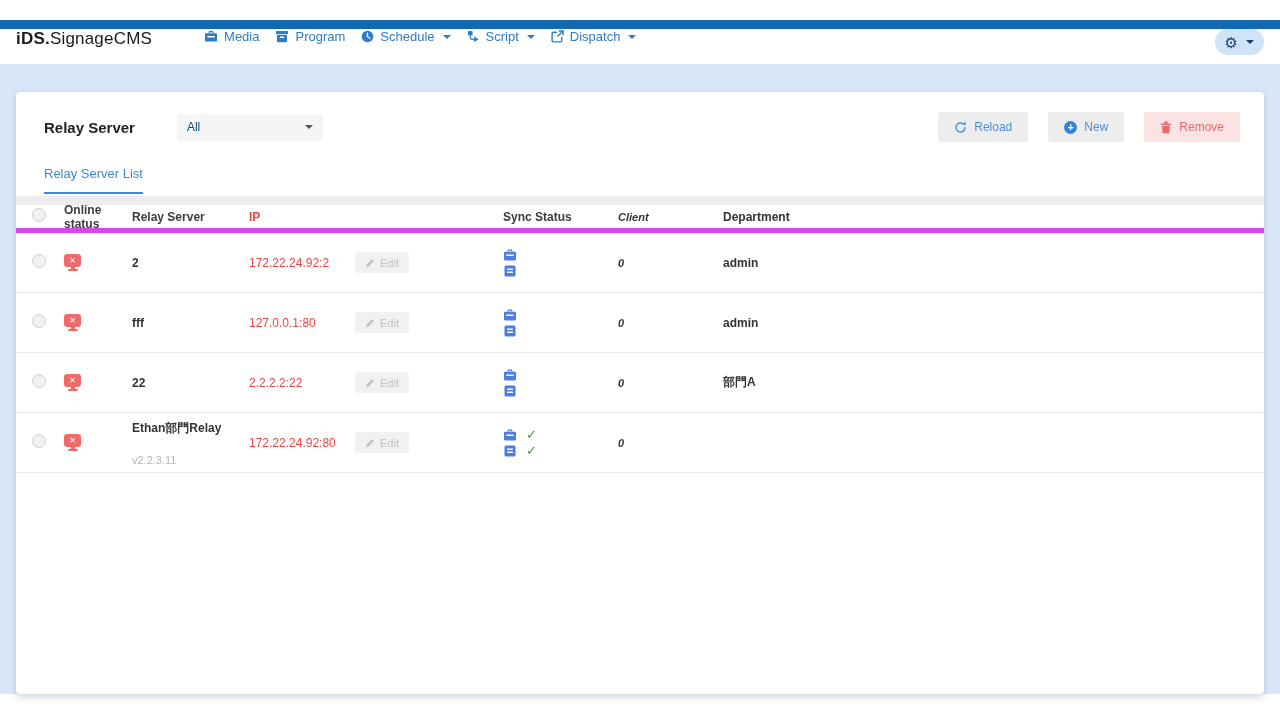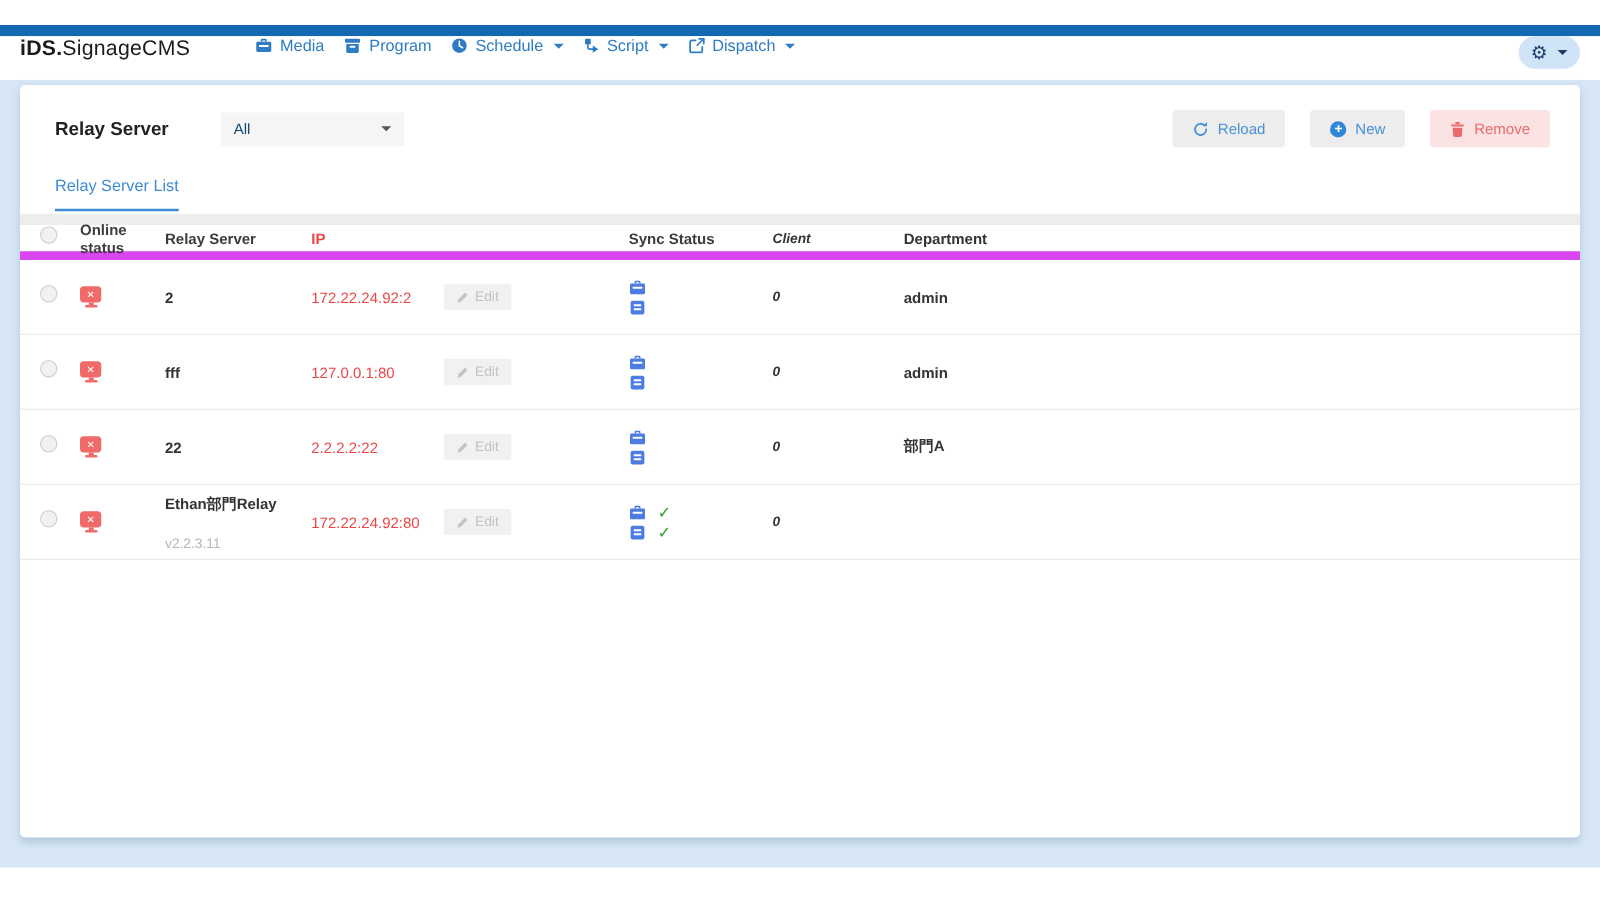--- a/index.html
+++ b/index.html
@@ -14,21 +14,21 @@
   .nav { display:flex; align-items:center; gap:16px; margin-left:52px; flex:1; }
   .nav-item { display:flex; align-items:center; gap:6px; color:#2e7cc3; font-size:13px; cursor:pointer; }
   .nav-item svg { display:block; }
   .caret { width:0; height:0; border-left:4px solid transparent; border-right:4px solid transparent;
            border-top:4px solid #2e7cc3; display:inline-block; margin-left:2px; }
   .caret.dark { border-top-color:#1d3f66; }
   .settings-pill { background:#cfe4f7; border-radius:13px; height:26px; padding:0 10px;
                    display:flex; align-items:center; gap:6px; cursor:pointer; }
   .gear { font-size:15px; color:#1d3f66; line-height:1; }
 
-  .page { height:630px; background:#d7e7f7; padding:4px 16px 0 16px; }
+  .page { height:630px; background:#d7e7f7; padding:28px 16px 0 16px; }
   .panel { background:#fff; height:602px; border-radius:4px;
            box-shadow:0 3px 7px rgba(90,120,150,.30); overflow:hidden; }
 
   .panel-head { display:flex; align-items:center; padding:20px 24px 0 28px; }
   .title { font-size:15px; font-weight:bold; color:#222; }
   .select { width:146px; height:27px; background:#f5f5f5; margin-left:42px; padding:0 10px;
             display:flex; align-items:center; justify-content:space-between; cursor:pointer; border-radius:2px; }
   .select-value { font-size:12px; color:#0c4a6e; }
   .select .caret { border-top-color:#555; }
   .spacer { flex:1; }
@@ -40,21 +40,21 @@
   .plus-circle { width:13px; height:13px; border-radius:50%; background:#2f86d6; color:#fff;
                  font-size:11px; font-weight:bold; display:flex; align-items:center; justify-content:center; line-height:1; }
 
   .tabs { padding:22px 0 0 28px; }
   .tab { display:inline-block; font-size:13px; color:#3d8bd4; padding-bottom:11px;
          border-bottom:2px solid #3d8bd4; cursor:pointer; }
 
   .table-gap { height:9px; background:#ededed; margin-top:2px; }
 
   .thead, .trow { display:flex; align-items:center; padding:0 0 0 16px; }
-  .thead { height:28px; border-bottom:7px solid #d946ef; }
+  .thead { height:28px; border-bottom:5px solid #d946ef; }
   .th { font-size:12px; font-weight:bold; color:#3c3c3c; }
   .trow { height:60px; border-bottom:1px solid #ebebeb; }
 
   .c-radio  { width:30px; }
   .c-online { width:70px; padding-left:2px; }
   .c-name   { width:117px; }
   .c-ip     { width:106px; font-size:12px; color:#ef4444; }
   .c-edit   { width:148px; }
   .c-sync   { width:115px; }
   .c-client { width:105px; font-size:11px; color:#333; font-weight:bold;font-style:italic; }

